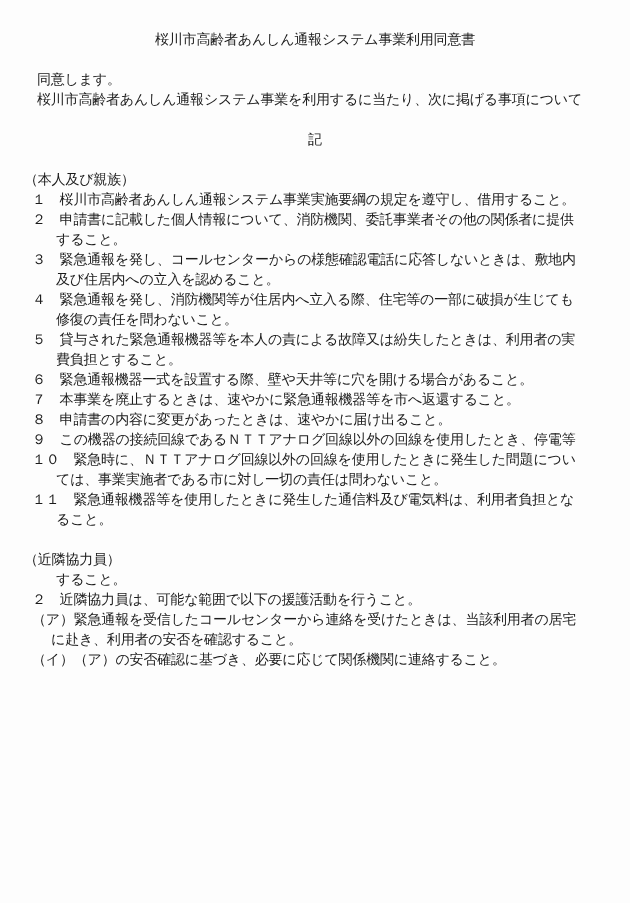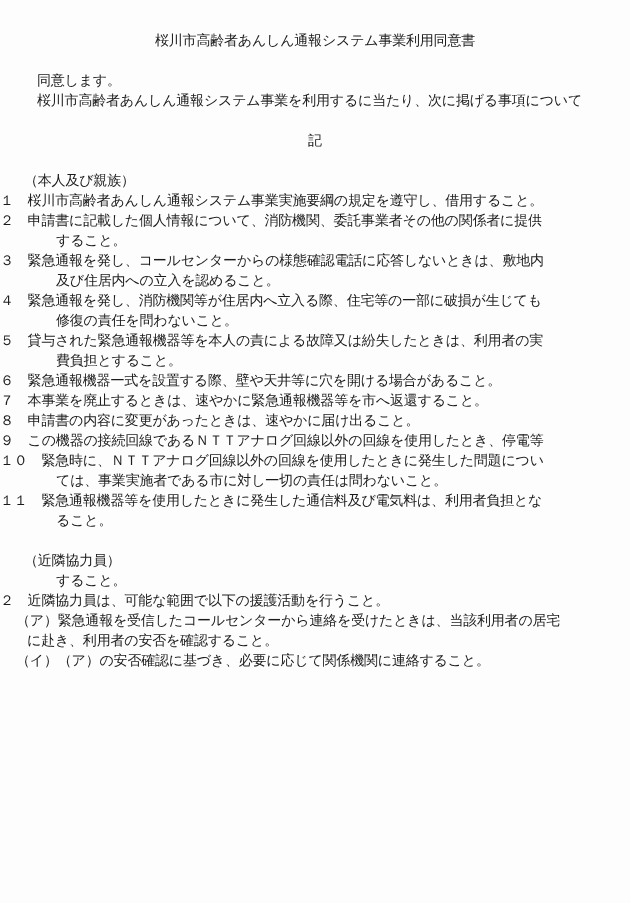--- a/index.html
+++ b/index.html
@@ -14,38 +14,39 @@
     font-family: "DejaVu Serif", "Liberation Serif", serif;
     font-size: 14px;
     overflow: hidden;
   }
   .page {
     box-sizing: border-box;
     width: 630px;
     height: 903px;
     padding-top: 30px;
     background: #fdfdfd;
+    font-family: Liberation Mono, monospace;
   }
   .line {
     line-height: 20px;
     height: 20px;
     white-space: nowrap;
     letter-spacing: -0.2px;
   }
   .spacer {
     height: 20px;
   }
   .title   { text-align: center; }
   .ki      { text-align: center; }
   .intro   { padding-left: 37px; }
   .heading { padding-left: 24px; }
-  .num-first { }
+  .num-first { padding-left: 32px; }
   .num-cont  { padding-left: 56px; }
-  .sub-first { padding-left: 16px; }
-  .sub-cont  { padding-left: 27px; }
+  .sub-first { padding-left: 32px; }
+  .sub-cont  { padding-left: 51px; }
 </style>
 </head>
 <body>
 
 <div class="page">
 
   <div class="line title">桜川市高齢者あんしん通報システム事業利用同意書</div>
   <div class="spacer"></div>
 
   <div class="line intro">同意します。</div>

